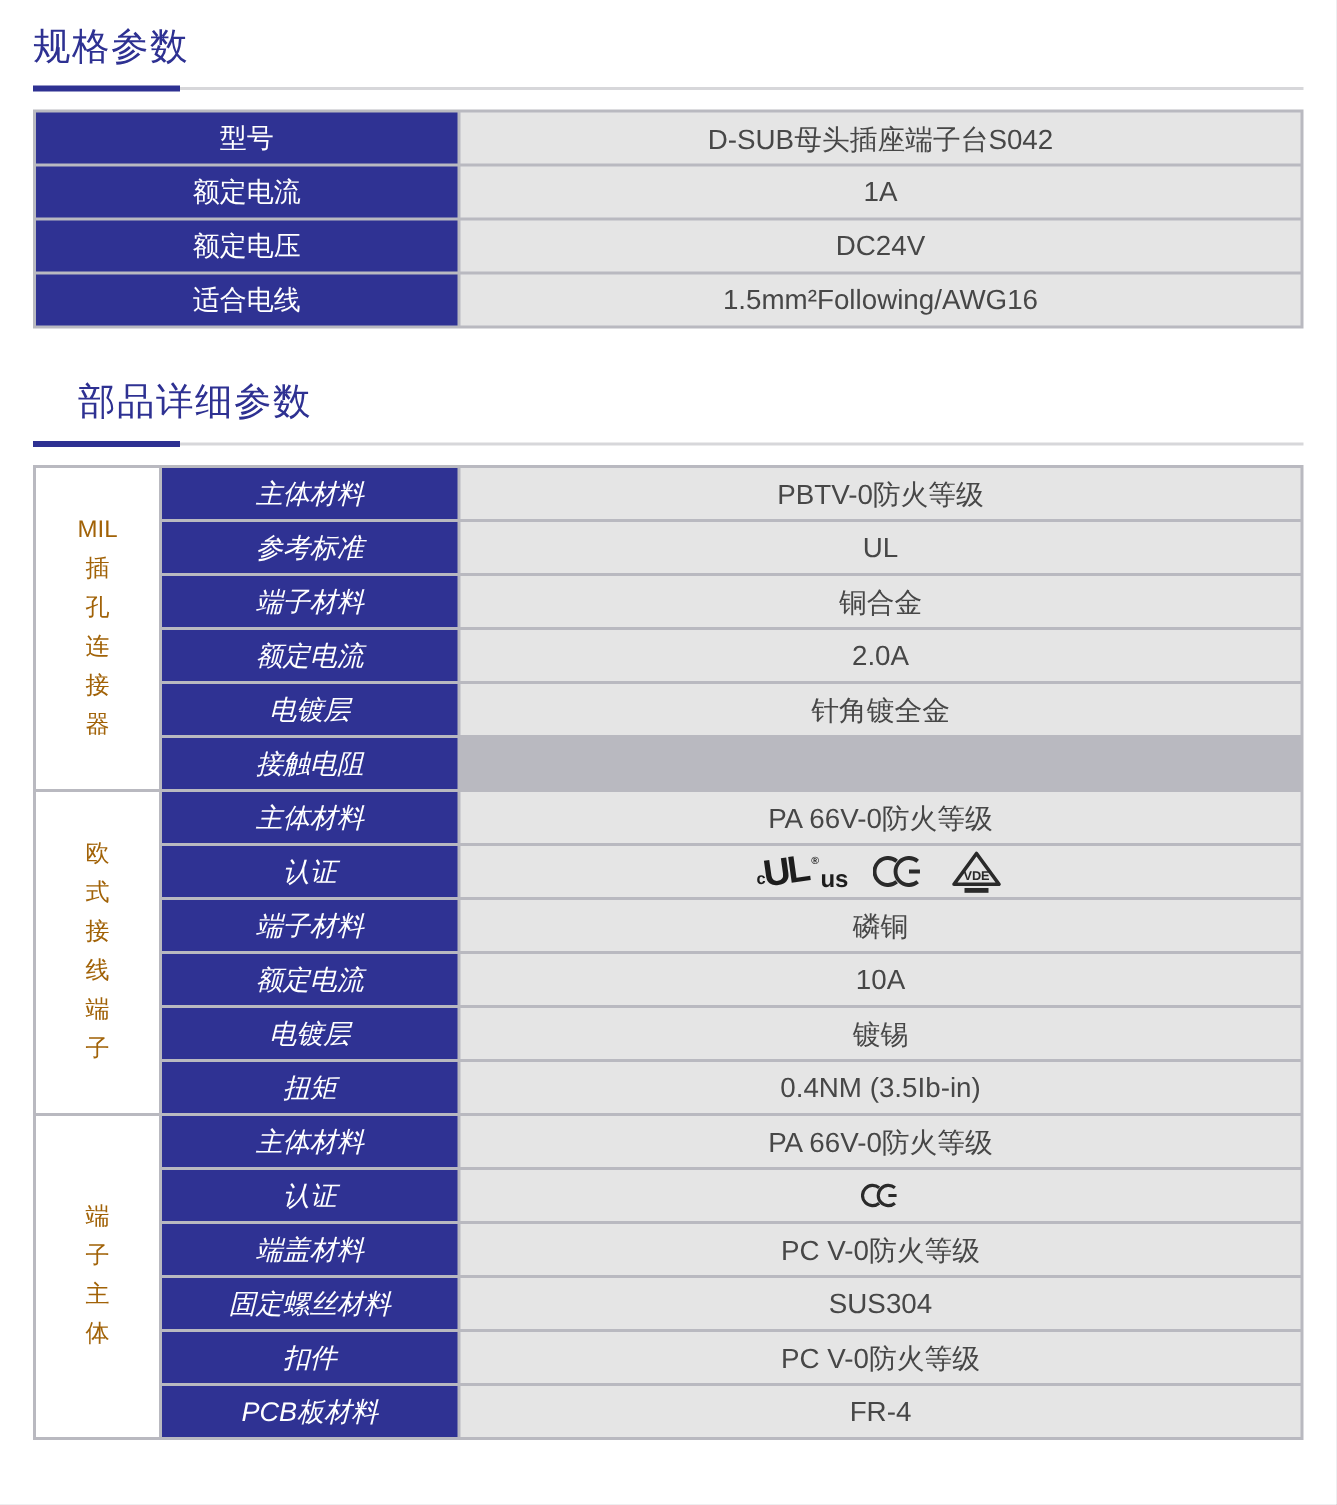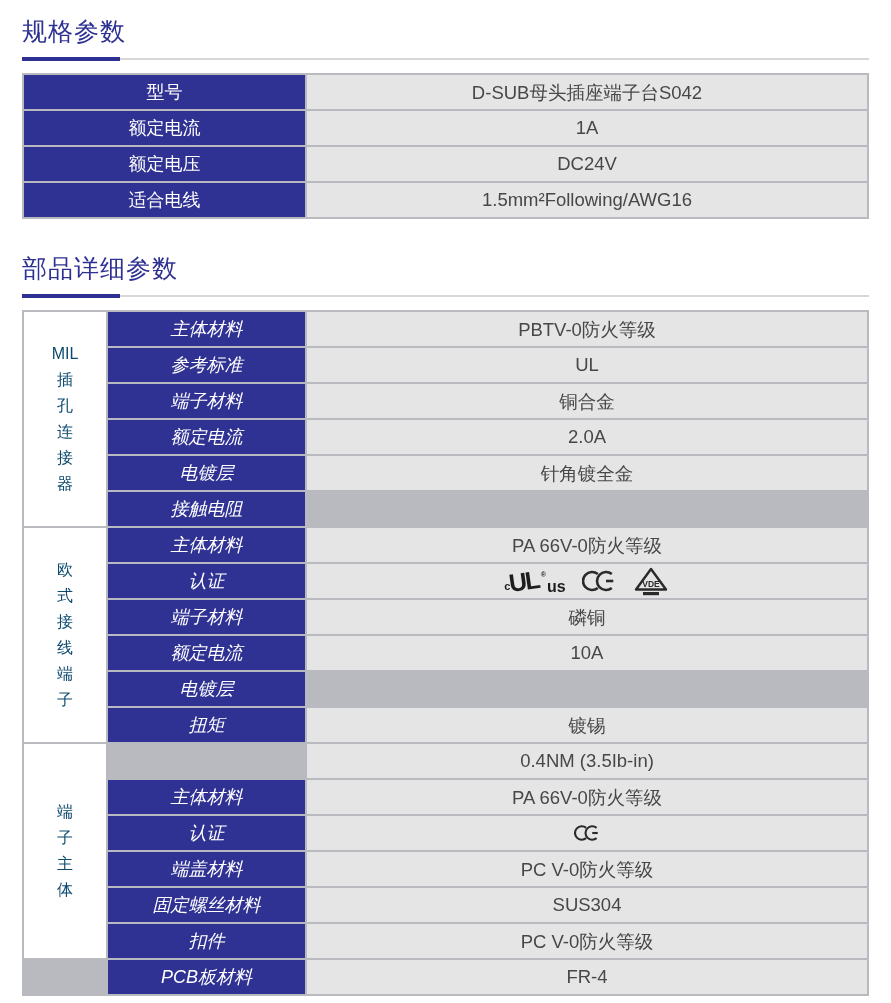--- a/index.html
+++ b/index.html
@@ -27,21 +27,21 @@
     gap:2px;
     margin-top:12px;
   }
   #spec-table{grid-template-columns:281px 1fr;}
   #detail-table{grid-template-columns:82px 197px 1fr;}
 
   .cell{display:flex;align-items:center;justify-content:center;overflow:hidden;}
   .cell.hdr{background:#2f3293;color:#ffffff;font-size:18px;}
   .cell.val{background:#e5e5e5;color:#474747;font-size:18.5px;}
   .cell.grp{
-    background:#ffffff;color:#0c4a6e;font-size:16px;
+    background:#ffffff;color:#a16207;font-size:16px;
     grid-column:1;white-space:pre-line;text-align:center;line-height:26px;
   }
   .grp-1{grid-row:1/7;}
   .grp-2{grid-row:7/13;}
   .grp-3{grid-row:13/19;}
   .d-hdr{grid-column:2;font-style:italic;}
   .d-val{grid-column:3;}
 
   
   .icons-cell{gap:16px;}
@@ -70,21 +70,21 @@
     <div class="cell hdr">型号</div>
     <div class="cell val">D-SUB母头插座端子台S042</div>
     <div class="cell hdr">额定电流</div>
     <div class="cell val">1A</div>
     <div class="cell hdr">额定电压</div>
     <div class="cell val">DC24V</div>
     <div class="cell hdr">适合电线</div>
     <div class="cell val">1.5mm²Following/AWG16</div>
   </div>
 
-  <div class="section-title" style="margin-top:34px;">部品详细参数</div>
+  <div class="section-title" style="margin-top:34px;margin-left:30px;">部品详细参数</div>
   <div class="rule">
     <div class="rule-accent"></div>
     <div class="rule-line"></div>
   </div>
 
   <div class="tbl" id="detail-table">
 
     <div class="cell grp grp-1">MIL
 插
 孔
@@ -128,22 +128,22 @@
         <path d="M 19 3 L 34 23.5 L 4 23.5 Z" fill="none" stroke="#2a2a2a" stroke-width="2.4" stroke-linejoin="round"></path>
         <text x="19" y="20.5" font-size="8.5" font-weight="bold" text-anchor="middle" fill="#2a2a2a">VDE</text>
         <rect x="11" y="26" width="16" height="3.2" fill="#2a2a2a"></rect>
       </svg>
     </div>
     <div class="cell hdr d-hdr">端子材料</div>
     <div class="cell val d-val">磷铜</div>
     <div class="cell hdr d-hdr">额定电流</div>
     <div class="cell val d-val">10A</div>
     <div class="cell hdr d-hdr">电镀层</div>
+    <div class="cell val d-val">镀锡</div>
     <div class="cell hdr d-hdr">扭矩</div>
-    <div class="cell val d-val">镀锡</div>
     <div class="cell val d-val">0.4NM (3.5Ib-in)</div>
 
     <div class="cell grp grp-3">端
 子
 主
 体</div>
     <div class="cell hdr d-hdr">主体材料</div>
     <div class="cell val d-val">PA 66V-0防火等级</div>
     <div class="cell hdr d-hdr">认证</div>
     <div class="cell val d-val icons-cell">

